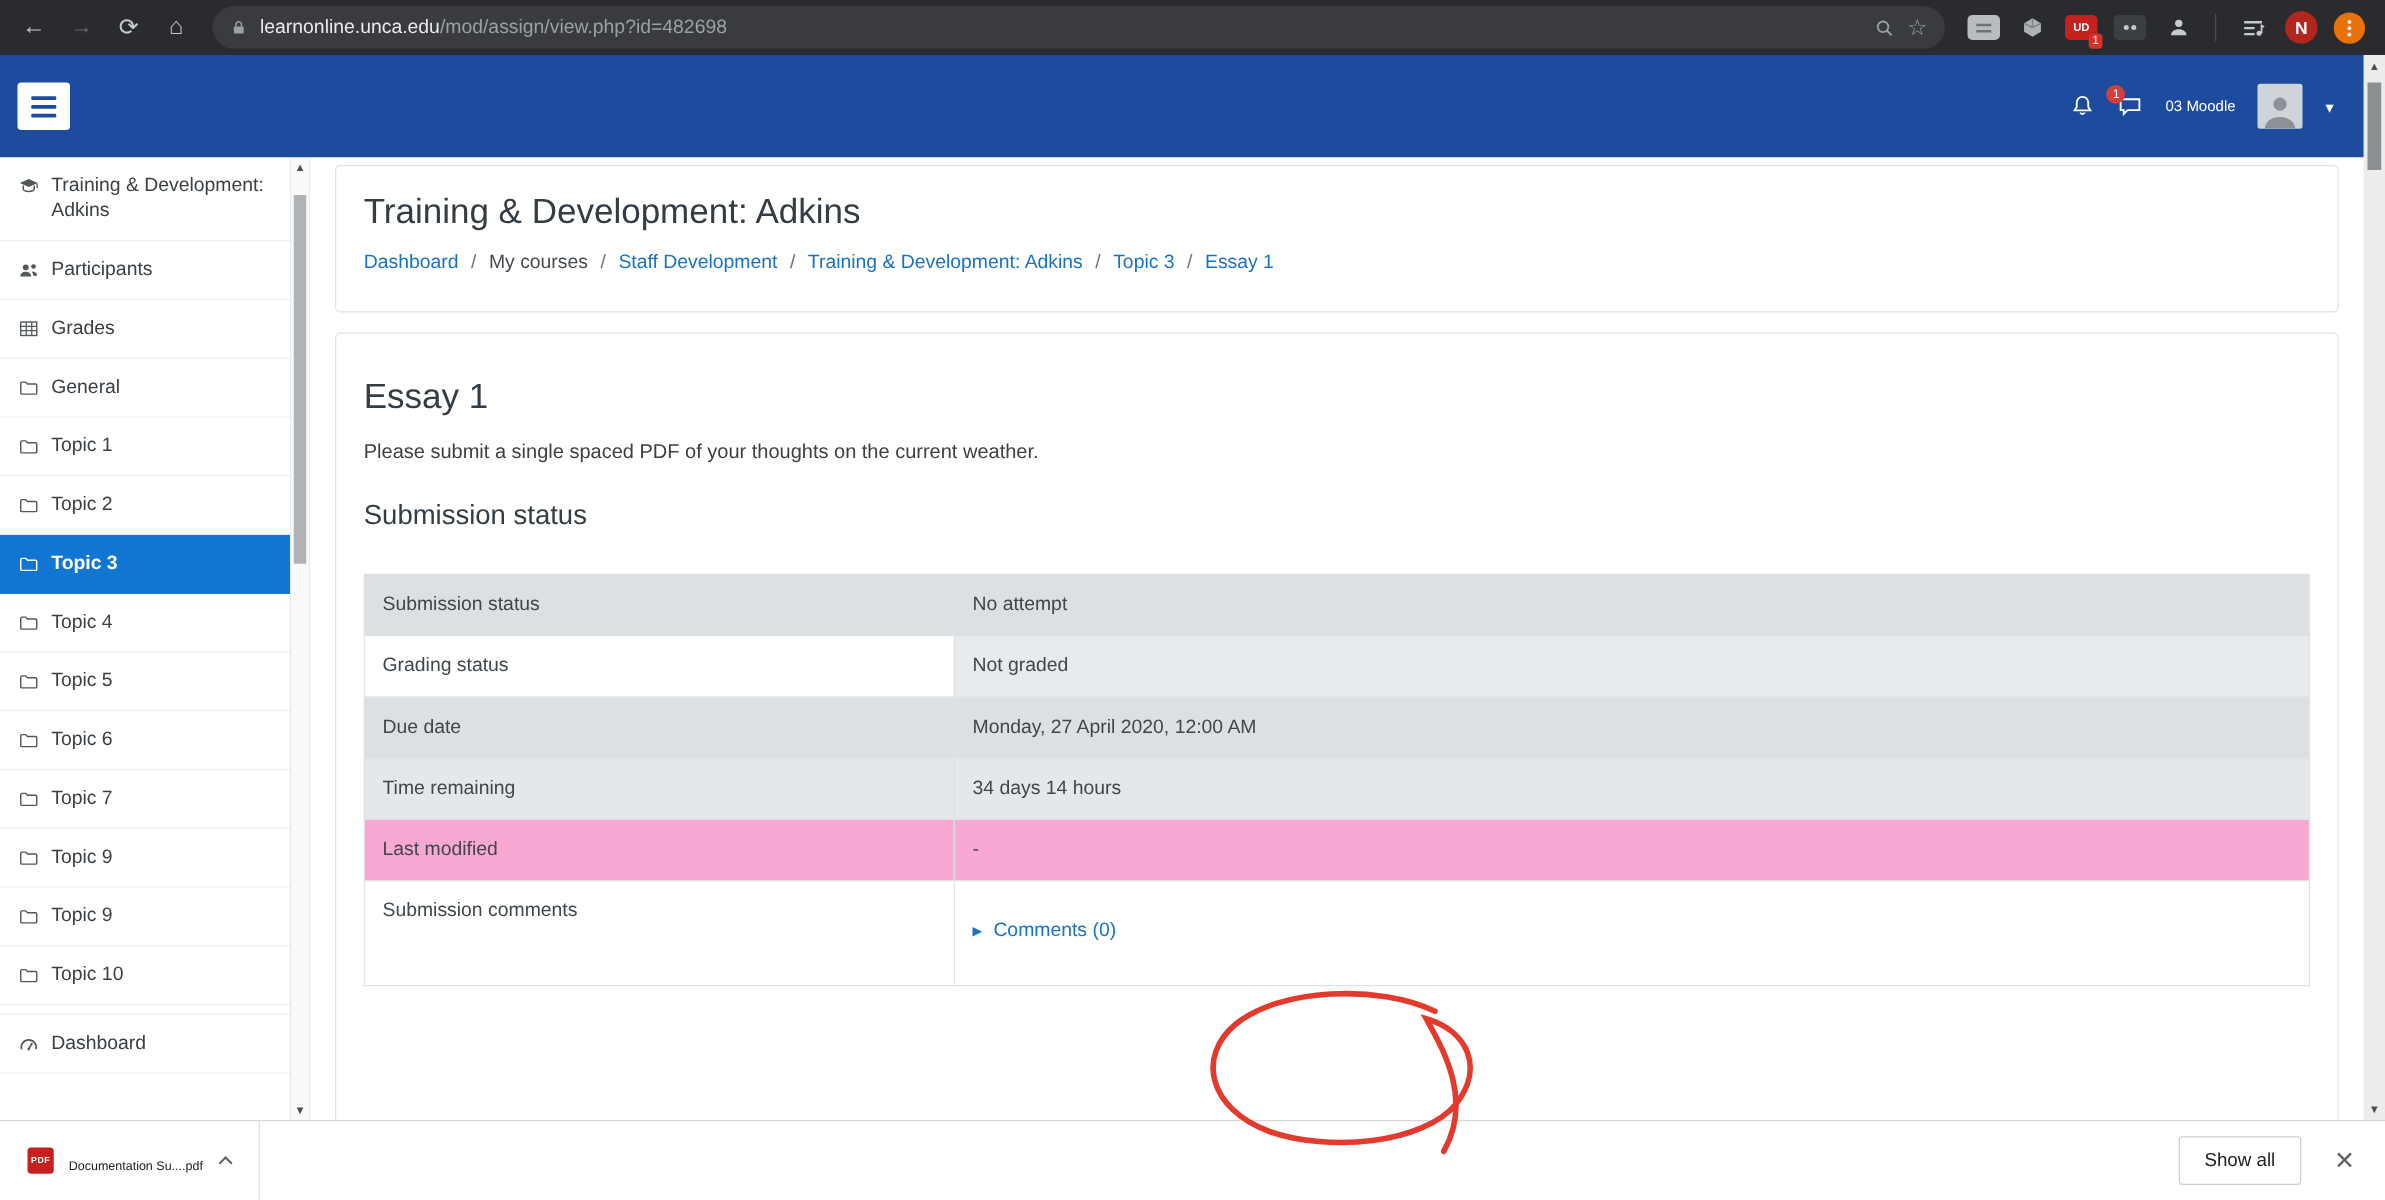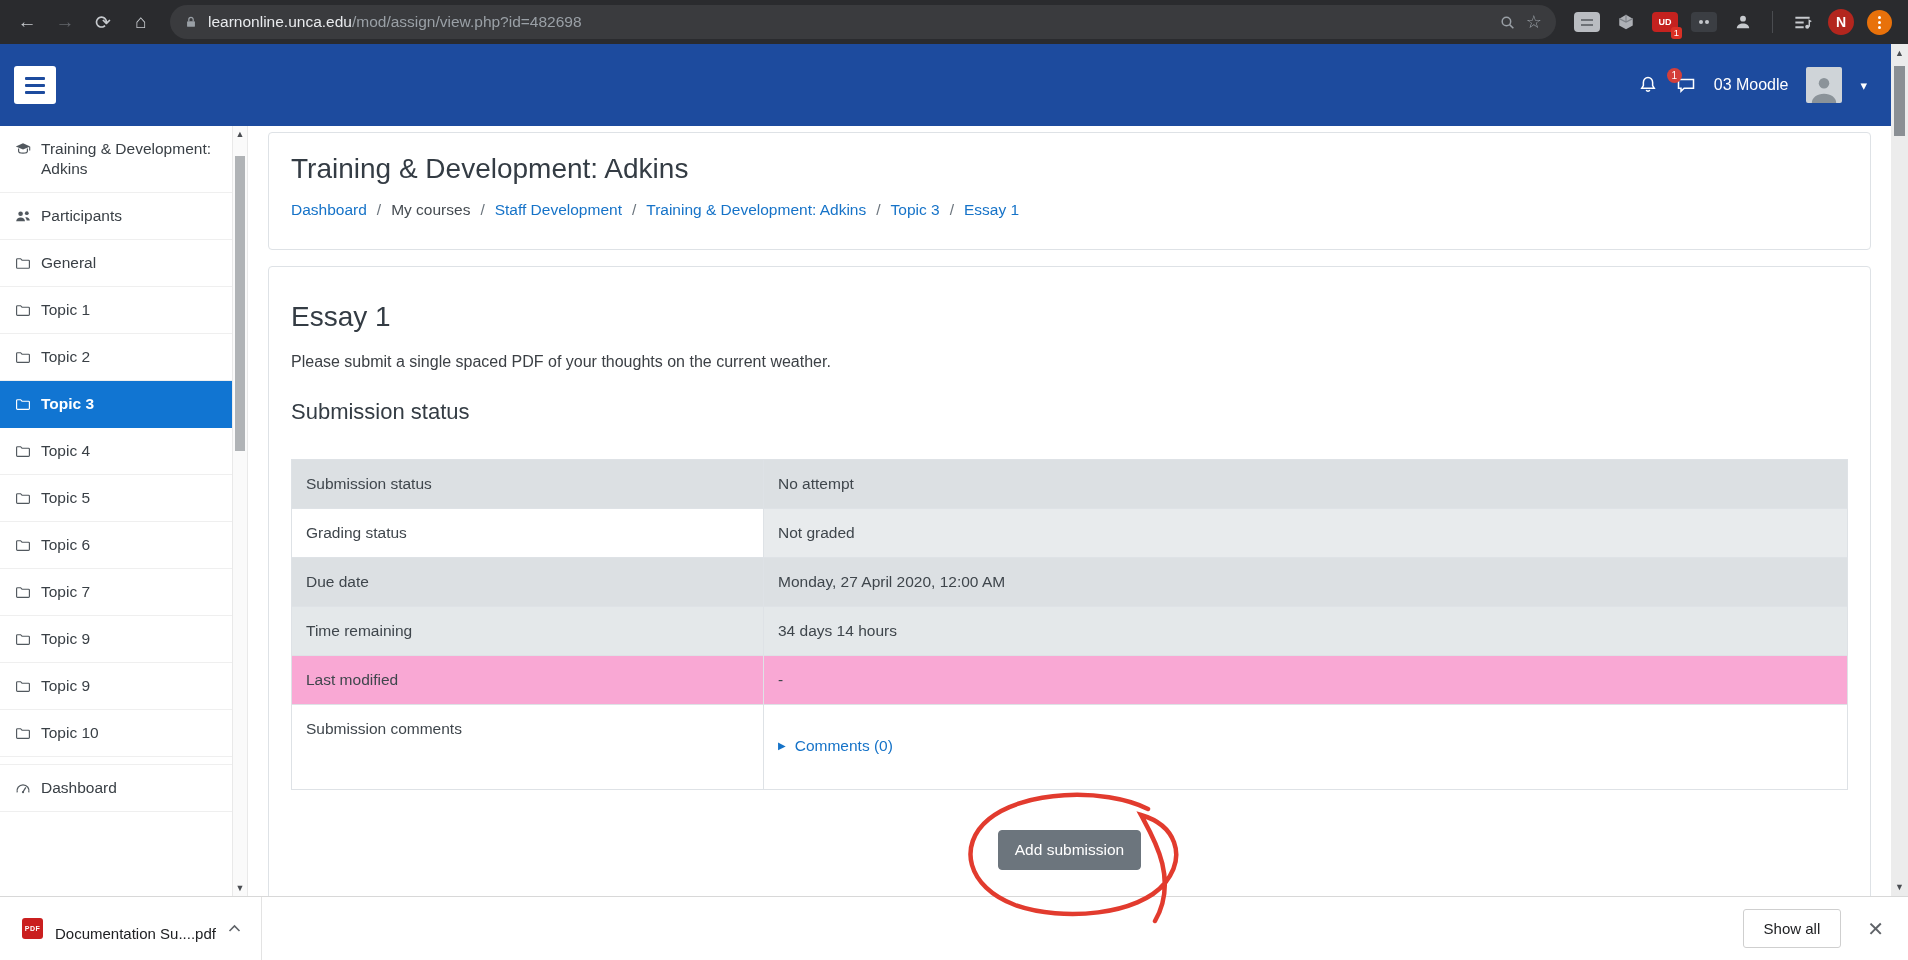--- a/index.html
+++ b/index.html
@@ -56,21 +56,21 @@
   .logo{ display:flex; align-items:center; gap:12px; color:#fff; cursor:pointer; }
   .logo-l1{ font-family:"Liberation Serif", serif; font-variant:small-caps; font-size:16px;
             letter-spacing:1.5px; }
   .logo-l2{ font-family:"Liberation Serif", serif; font-size:30px; letter-spacing:5px;
             font-weight:500; line-height:30px; }
   .hdr-right{ margin-left:auto; display:flex; align-items:center; gap:18px; color:#fff; }
   .hdr-ic{ position:relative; display:flex; align-items:center; cursor:pointer; }
   .msg-badge{ position:absolute; top:-7px; left:-9px; min-width:15px; height:15px;
               background:#d43f3a; border-radius:50%; color:#fff; font-size:10px;
               display:flex; align-items:center; justify-content:center; padding:0 3px; }
-  .site-label{ font-size:16px; }
+  .site-label{ font-size:12px; }
   .hdr-avatar{ width:36px; height:36px; background:#cfd4d8; border-radius:2px; display:flex;
                align-items:flex-end; justify-content:center; overflow:hidden; cursor:pointer; }
   .caret{ font-size:13px; cursor:pointer; }
 
   .content-row{ display:flex; height:770px; }
 
   
   .sidebar{ width:232px; background:#fff; overflow:hidden; }
   .sb-item{ display:flex; align-items:flex-start; gap:10px; padding:13px 8px 13px 15px;
             font-size:15.5px; line-height:20px; color:#3a4046;
@@ -130,21 +130,21 @@
   
   .annotation{ position:absolute; left:953px; top:781px; z-index:999; pointer-events:none; }
   .annotation path{ stroke:var(--annotation-red); }
 
   
   .downloads-bar{ height:64px; background:#fff; border-top:1px solid #d8d8d8; display:flex;
                   align-items:center; padding:0 14px 0 22px; position:relative; z-index:5; }
   .pdf-ic{ width:21px; height:21px; background:#ca1f1f; border-radius:3px; color:#fff;
            font-size:7px; font-weight:bold; display:flex; align-items:center;
            justify-content:center; letter-spacing:.5px; }
-  .dl-name{ font-size:15px; color:#202124; margin-left:12px; cursor:pointer;margin-top:10px; }
+  .dl-name{ font-size:10px; color:#202124; margin-left:12px; cursor:pointer;margin-top:10px; }
   .dl-caret{ margin-left:12px; display:flex; align-items:center; cursor:pointer; }
   .dl-div{ width:1px; height:100%; background:#e3e3e3; margin-left:20px; }
   .show-all{ margin-left:auto; background:#fff; border:1px solid #cfcfcf; border-radius:3px;
              padding:10px 20px; font-size:15px; color:#202124; font-family:inherit;
              cursor:pointer; }
   .dl-close{ font-size:20px; color:#5f6368; margin:0 10px 0 26px; cursor:pointer; }
 </style>
 </head>
 <body>
 
@@ -263,20 +263,29 @@
         <div class="sb-item">
           <span class="ic">
             <svg viewBox="0 0 16 16" width="16" height="16" fill="currentColor">
               <circle cx="5.6" cy="5.8" r="2.3"></circle>
               <path d="M1.2 13.2c0-2.3 2-3.8 4.4-3.8s4.4 1.5 4.4 3.8z"></path>
               <circle cx="11.8" cy="5.2" r="1.9"></circle>
               <path d="M11.2 9.2c2 .2 3.6 1.5 3.6 3.4h-3.2c0-1.3-.5-2.4-1.4-3.2z"></path>
             </svg>
           </span>
           <span>Participants</span>
+        </div>
+        <div class="sb-item">
+          <span class="ic">
+            <svg viewBox="0 0 16 16" width="16" height="16">
+              <rect x="1.6" y="2.6" width="12.8" height="10.8" fill="none" stroke="currentColor" stroke-width="1.1"></rect>
+              <path d="M1.6 6.1h12.8M1.6 9.5h12.8M6 2.6v10.8M10.4 2.6v10.8" stroke="currentColor" stroke-width="1" fill="none"></path>
+            </svg>
+          </span>
+          <span>Grades</span>
         </div>
         <div class="sb-item">
           <span class="ic">
             <svg viewBox="0 0 16 16" width="16" height="16">
               <path d="M1.6 4.6c0-.5.4-.9.9-.9h3.1l1.4 1.5h6.5c.5 0 .9.4.9.9v6.3c0 .5-.4.9-.9.9H2.5c-.5 0-.9-.4-.9-.9z" fill="none" stroke="currentColor" stroke-width="1.15"></path>
             </svg>
           </span>
           <span>General</span>
         </div>
         <div class="sb-item">
@@ -423,23 +432,20 @@
               </tr>
               <tr class="r6">
                 <td class="c-label">Submission comments</td>
                 <td class="c-value"><span class="comments-link">
                     <span class="tri">▶</span>
                     <span>Comments (0)</span>
                   </span></td>
               </tr>
             </tbody>
           </table>
-        <div class="btn-row">
-          <button class="add-btn">Add submission</button>
-        </div>
       </section>
     </main>
   </div>
 
   <div class="page-scrollbar">
     <span class="scroll-arrow">▲</span>
     <span class="pg-thumb"></span>
     <span class="scroll-arrow">▼</span>
   </div>
 </div>

